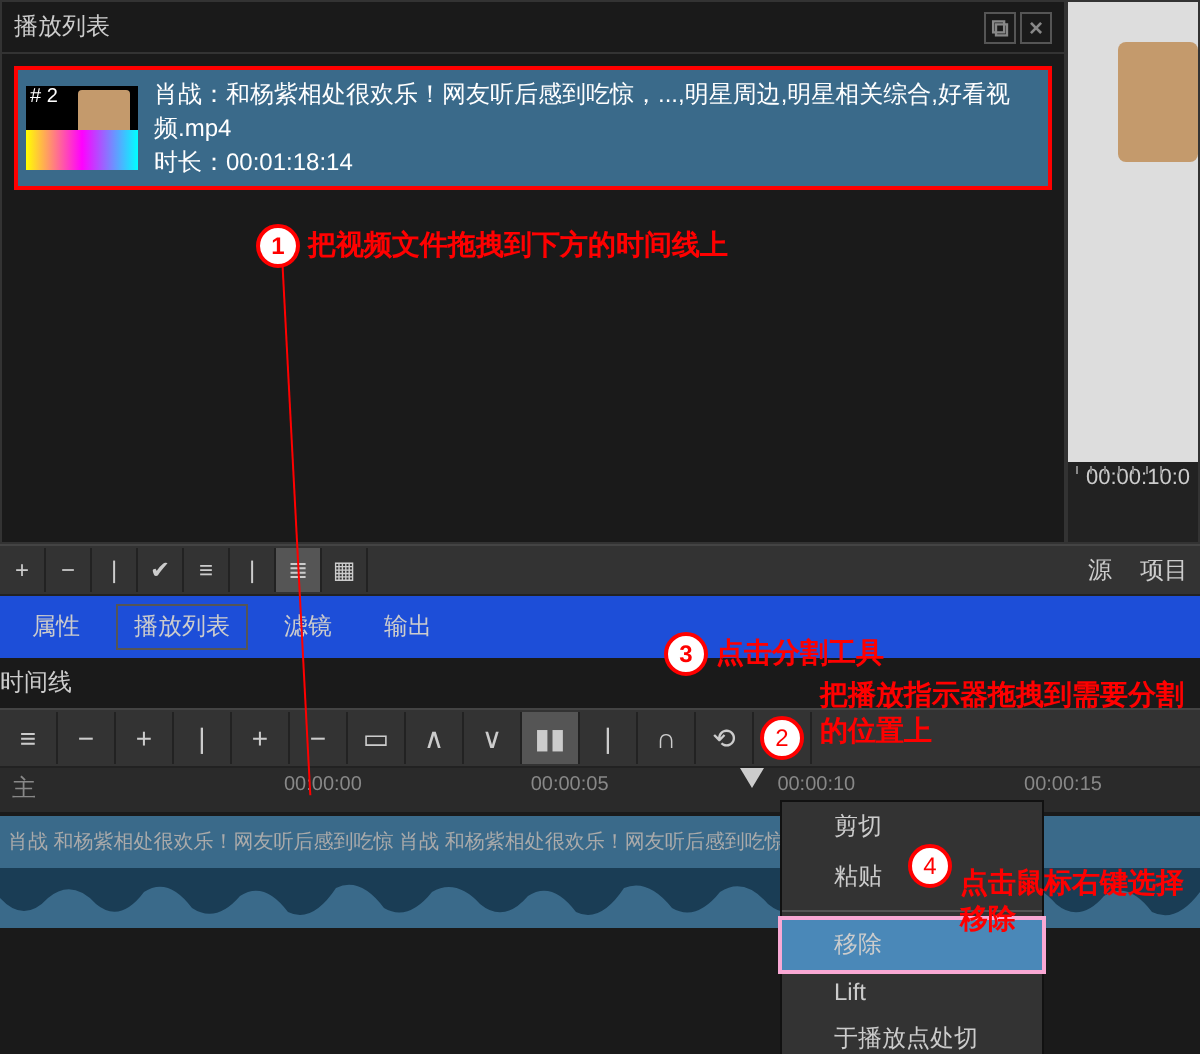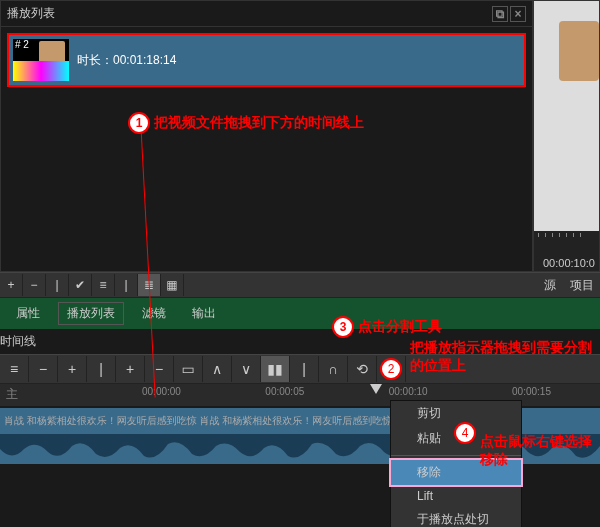--- a/index.html
+++ b/index.html
@@ -11,31 +11,31 @@
   .win-btn{width:14px;height:14px;border:1px solid #555;display:flex;align-items:center;justify-content:center;color:#888;font-weight:bold;cursor:pointer}
   .playlist-item{display:flex;align-items:center;background:#3a6a8a;margin:6px;padding:4px;border:2px solid red;box-sizing:border-box}
   .thumb{width:56px;height:42px;background:#000;position:relative;flex-shrink:0}
   .thumb .hash{position:absolute;top:0;left:2px;color:#fff;font-size:10px}
   .thumb .grad{position:absolute;bottom:0;left:0;width:100%;height:20px;background:linear-gradient(90deg,#ff0,#f0f,#0ff)}
   .thumb .face{position:absolute;top:2px;right:4px;width:26px;height:30px;background:#c49a6c;border-radius:2px}
   .item-text{margin-left:8px;color:#fff;line-height:1.4}
   .preview-panel{flex:1;background:#000;display:flex;flex-direction:column;border:1px solid #333;box-sizing:border-box}
   .preview-frame{flex:1;background:#ddd;position:relative}
   .preview-frame .pf-face{position:absolute;right:0;top:20px;width:40px;height:60px;background:#c49a6c;border-radius:4px}
-  .preview-ctrl{height:36px;background:#222;display:flex;align-items:flex-end;padding:2px 4px;position:relative}
+  .preview-ctrl{height:36px;background:#222;display:flex;align-items:flex-start;padding:2px 4px;position:relative}
   .preview-ctrl .tc{margin-left:auto;color:#ccc;font-size:11px}
   .tick-bar{position:absolute;top:2px;left:4px;right:4px;height:4px;display:flex;gap:6px}
   .tick-bar span{width:1px;height:4px;background:#888}
 
   .mid-toolbar{display:flex;align-items:center;background:#333;height:24px;border-top:1px solid #444;border-bottom:1px solid #222}
   .btn{width:22px;height:22px;display:flex;align-items:center;justify-content:center;color:#ccc;cursor:pointer;border-right:1px solid #222}
   .btn.sel{background:#555}
   .mid-right{margin-left:auto;display:flex;gap:14px;padding-right:6px;color:#ccc}
 
-  .tab-row{display:flex;align-items:center;gap:10px;padding:4px 8px;background:#14532d}
+  .tab-row{display:flex;align-items:center;gap:10px;padding:4px 8px;background:#1d4ed8}
   .tab{padding:2px 8px;cursor:pointer}
   .tab.active{border:1px solid #555}
 
   .timeline-header{padding:4px 0;background:#1a1a1a;color:#ccc}
 
   .tl-toolbar{display:flex;align-items:center;background:#333;height:28px;border-top:1px solid #444;border-bottom:1px solid #222}
   .tl-toolbar .btn{width:28px;height:26px;font-size:14px}
   .btn.split{background:#555}
 
   .track-area{display:flex;height:22px;background:#2a2a2a}
@@ -81,20 +81,21 @@
         <span class="win-btn i-close"></span>
       </div>
     </div>
     <div class="playlist-item">
       <div class="thumb">
         <span class="hash"># 2</span>
         <div class="face"></div>
         <div class="grad"></div>
       </div>
       <div class="item-text">
+        <div>肖战：和杨紫相处很欢乐！网友听后感到吃惊，...,明星周边,明星相关综合,好看视频.mp4</div>
         <div>时长：00:01:18:14</div>
       </div>
     </div>
   </div>
   <div class="preview-panel">
     <div class="preview-frame">
       <div class="pf-face"></div>
     </div>
     <div class="preview-ctrl">
       <div class="tick-bar">

